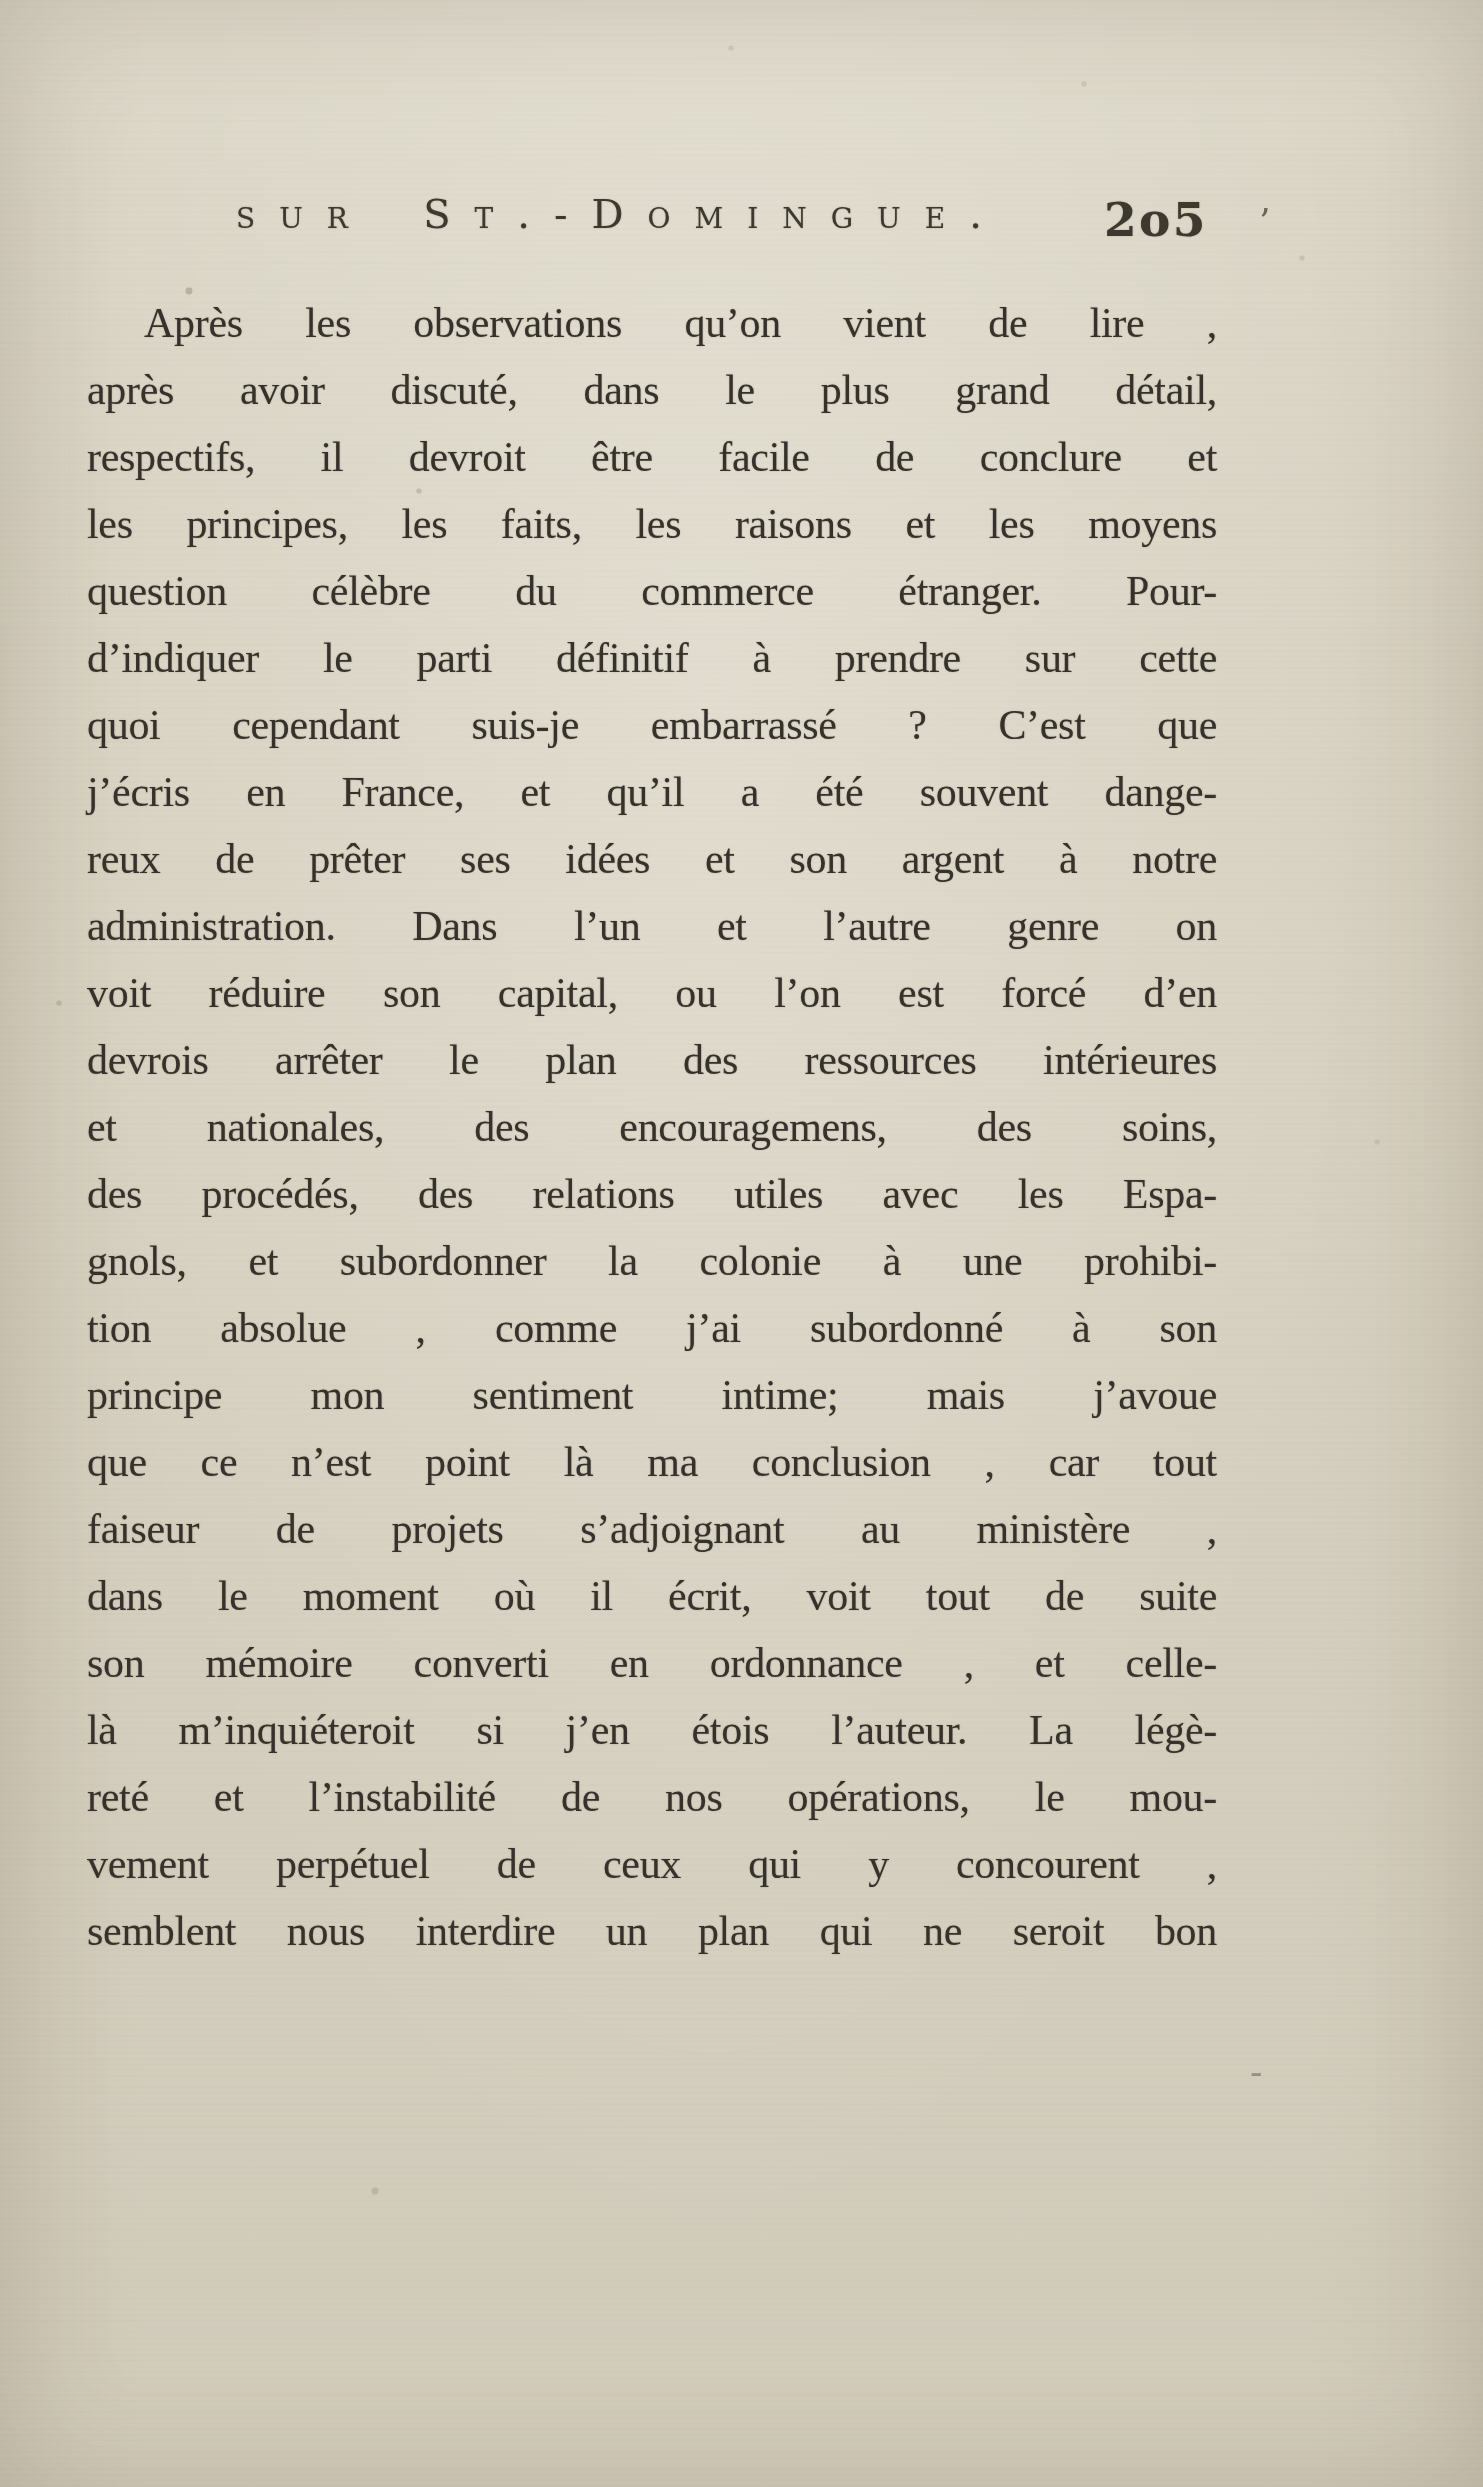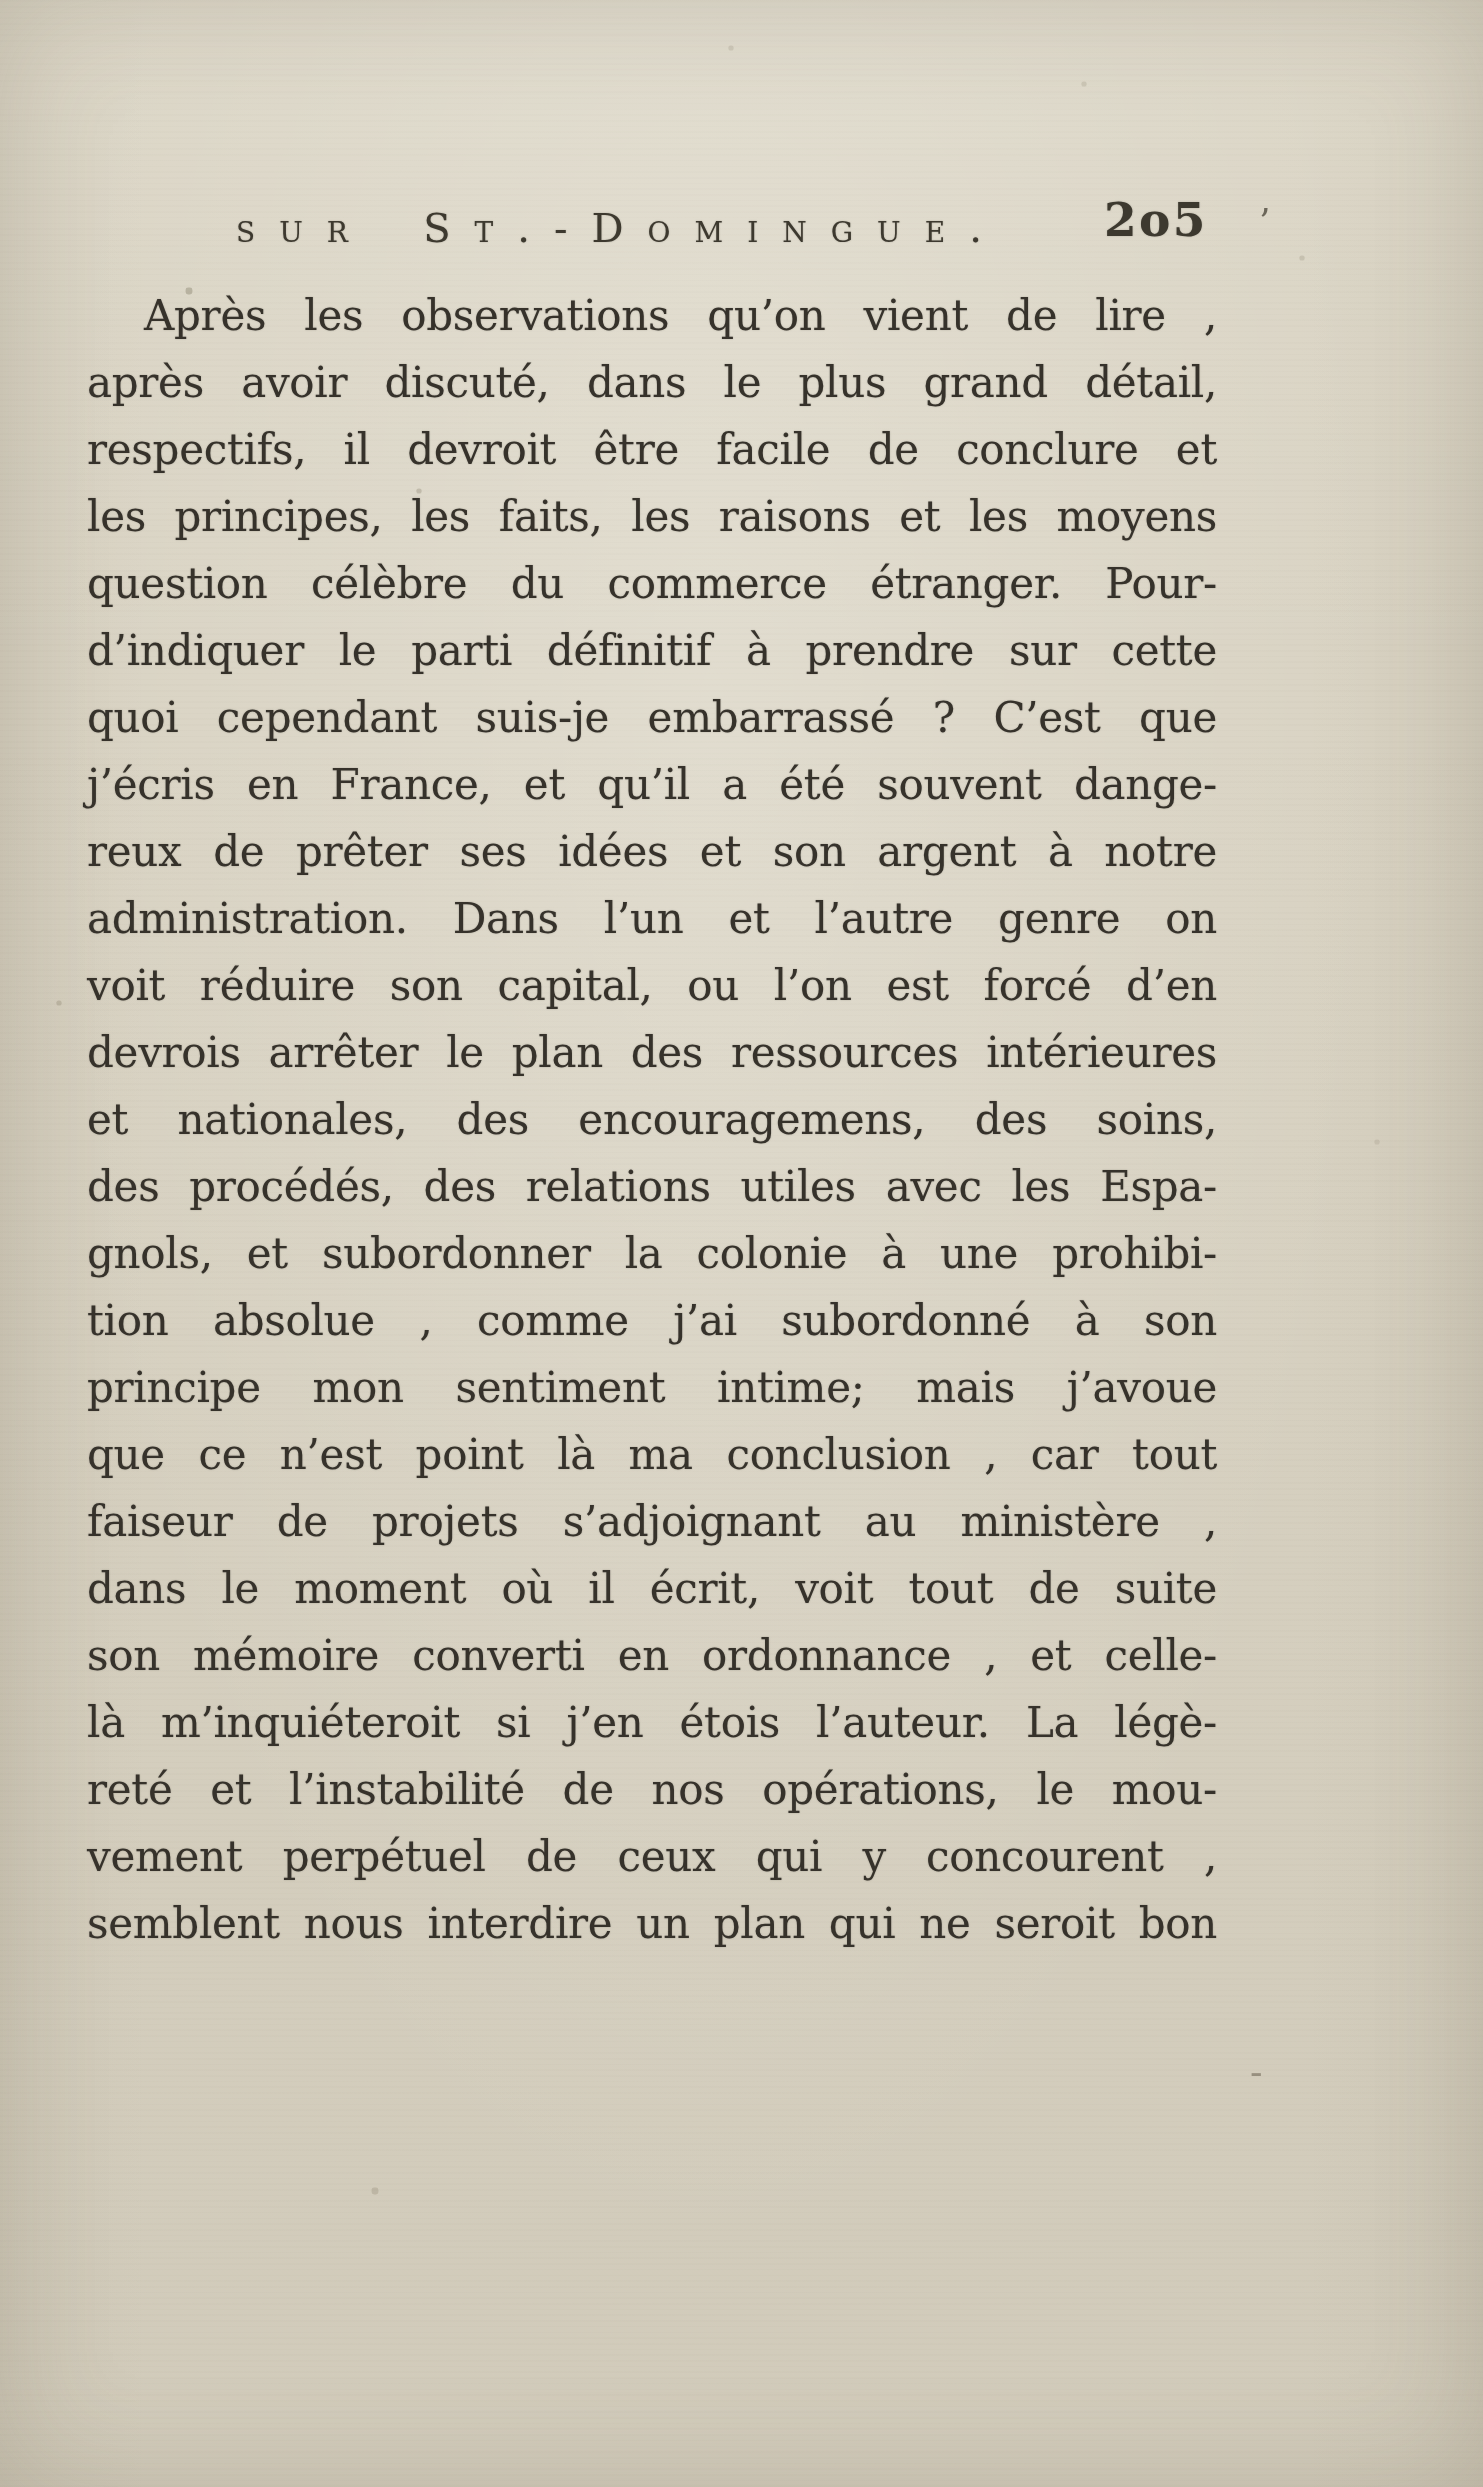--- a/index.html
+++ b/index.html
@@ -18,21 +18,21 @@
       linear-gradient(to bottom, rgba(255,255,245,0.10), rgba(255,255,245,0) 28%, rgba(115,105,82,0.07) 92%),
       linear-gradient(to right, rgba(120,110,88,0.05), rgba(120,110,88,0) 10%, rgba(120,110,88,0) 88%, rgba(120,110,88,0.06)),
       repeating-linear-gradient(0deg, rgba(120,110,90,0.022) 0 1.6px, rgba(0,0,0,0) 1.6px 5.7px),
       #d9d3c3;
     box-shadow: inset 0 0 113px rgba(100,90,68,0.20);
     color: #3a362e;
   }
   .header-title {
     position: absolute;
     left: 236px;
-    top: 208px;
+    top: 194px;
     font-size: 40px;
     line-height: 1;
     font-variant: small-caps;
     letter-spacing: 24px;
     word-spacing: 14.6px;
     white-space: nowrap;
     color: #3d392f;
     text-shadow: 0 0 1.6px rgba(58,54,46,0.35);
   }
   .page-number {
@@ -58,22 +58,23 @@
     position: absolute;
     left: 1250px;
     top: 2054px;
     font-size: 37px;
     line-height: 1;
     color: rgba(80,72,56,0.45);
   }
   .text-block {
     position: absolute;
     left: 87px;
-    top: 282px;
+    top: 290px;
     width: 1130px;
+    font-family: Liberation Serif, serif;
   }
   .text-line {
     font-size: 42px;
     line-height: 67px;
     height: 67px;
     letter-spacing: -0.3px;
     text-align: justify;
     text-align-last: justify;
     white-space: normal;
     color: #36322b;

